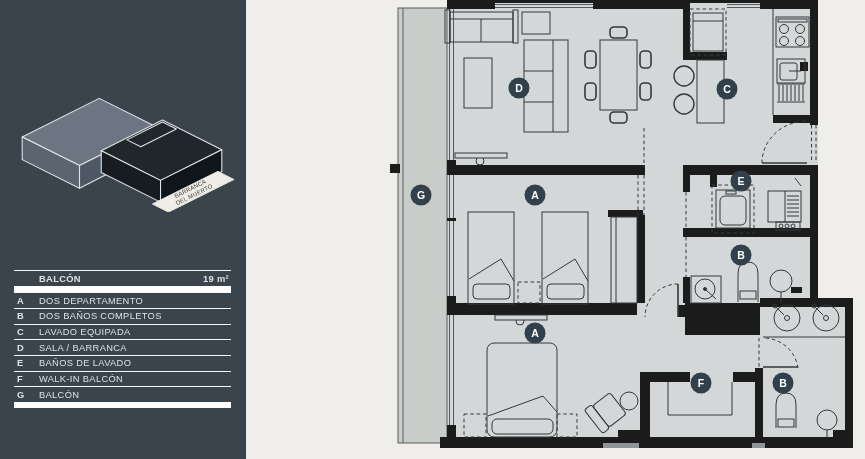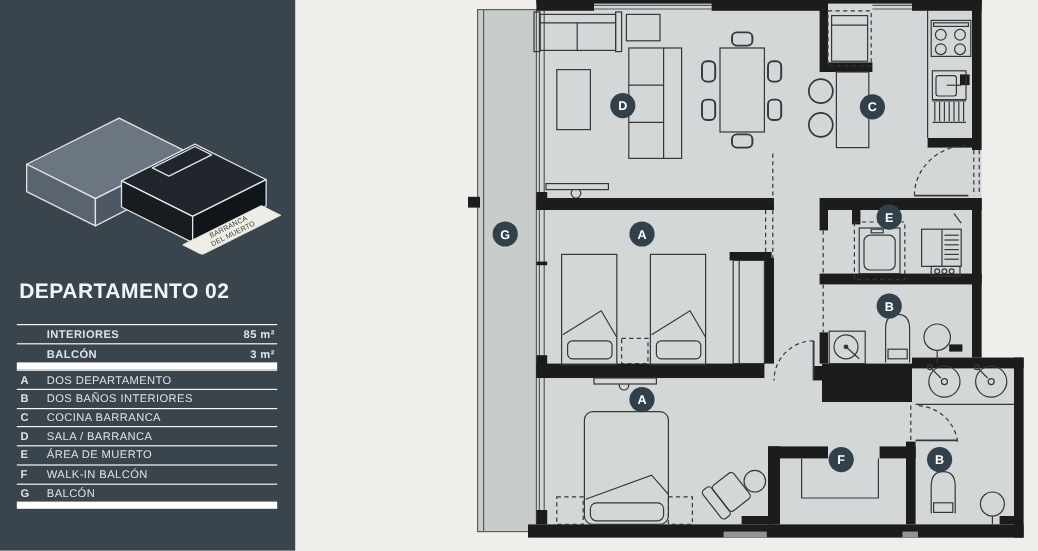--- a/index.html
+++ b/index.html
@@ -56,55 +56,49 @@
 
         <path d="M146,160 L212,127 L228,135 L162,168 Z" fill="#efeee6" stroke="#e6e6de"></path>
       </g>
       <g transform="rotate(-26.5 186 147)">
         <text class="ribbon-txt" x="168" y="146">BARRANCA</text>
         <text class="ribbon-txt" x="166" y="153">DEL MUERTO</text>
       </g>
     </svg>
   </div>
 
-  <div class="side-title">DEPARTAMENTO 02</div>
 
   <div class="side-table">
     <div id="areas-rows">
         <div class="srow area">
           <span class="key"></span>
-          <span class="label">INTERIORES</span>
-          <span class="value">85 m²</span>
-        </div>
-        <div class="srow area">
-          <span class="key"></span>
           <span class="label">BALCÓN</span>
-          <span class="value">3 m²</span>
+          <span class="value">19 m²</span>
         </div>
       </div>
     <div id="legend-rows">
         <div class="srow">
           <span class="key">A</span>
           <span class="label">DOS DEPARTAMENTO</span>
         </div>
         <div class="srow">
           <span class="key">B</span>
-          <span class="label">DOS BAÑOS INTERIORES</span>
+          <span class="label">DOS BAÑOS COMPLETOS</span>
         </div>
         <div class="srow">
           <span class="key">C</span>
-          <span class="label">COCINA BARRANCA</span>
+          <span class="label">LAVADO EQUIPADA</span>
         </div>
         <div class="srow">
           <span class="key">D</span>
           <span class="label">SALA / BARRANCA</span>
         </div>
         <div class="srow">
           <span class="key">E</span>
-          <span class="label">ÁREA DE MUERTO</span>
+          <span class="label">BAÑOS DE LAVADO</span>
         </div>
         <div class="srow">
           <span class="key">F</span>
           <span class="label">WALK-IN BALCÓN</span>
         </div>
         <div class="srow">
           <span class="key">G</span>
           <span class="label">BALCÓN</span>
         </div>
       </div>

